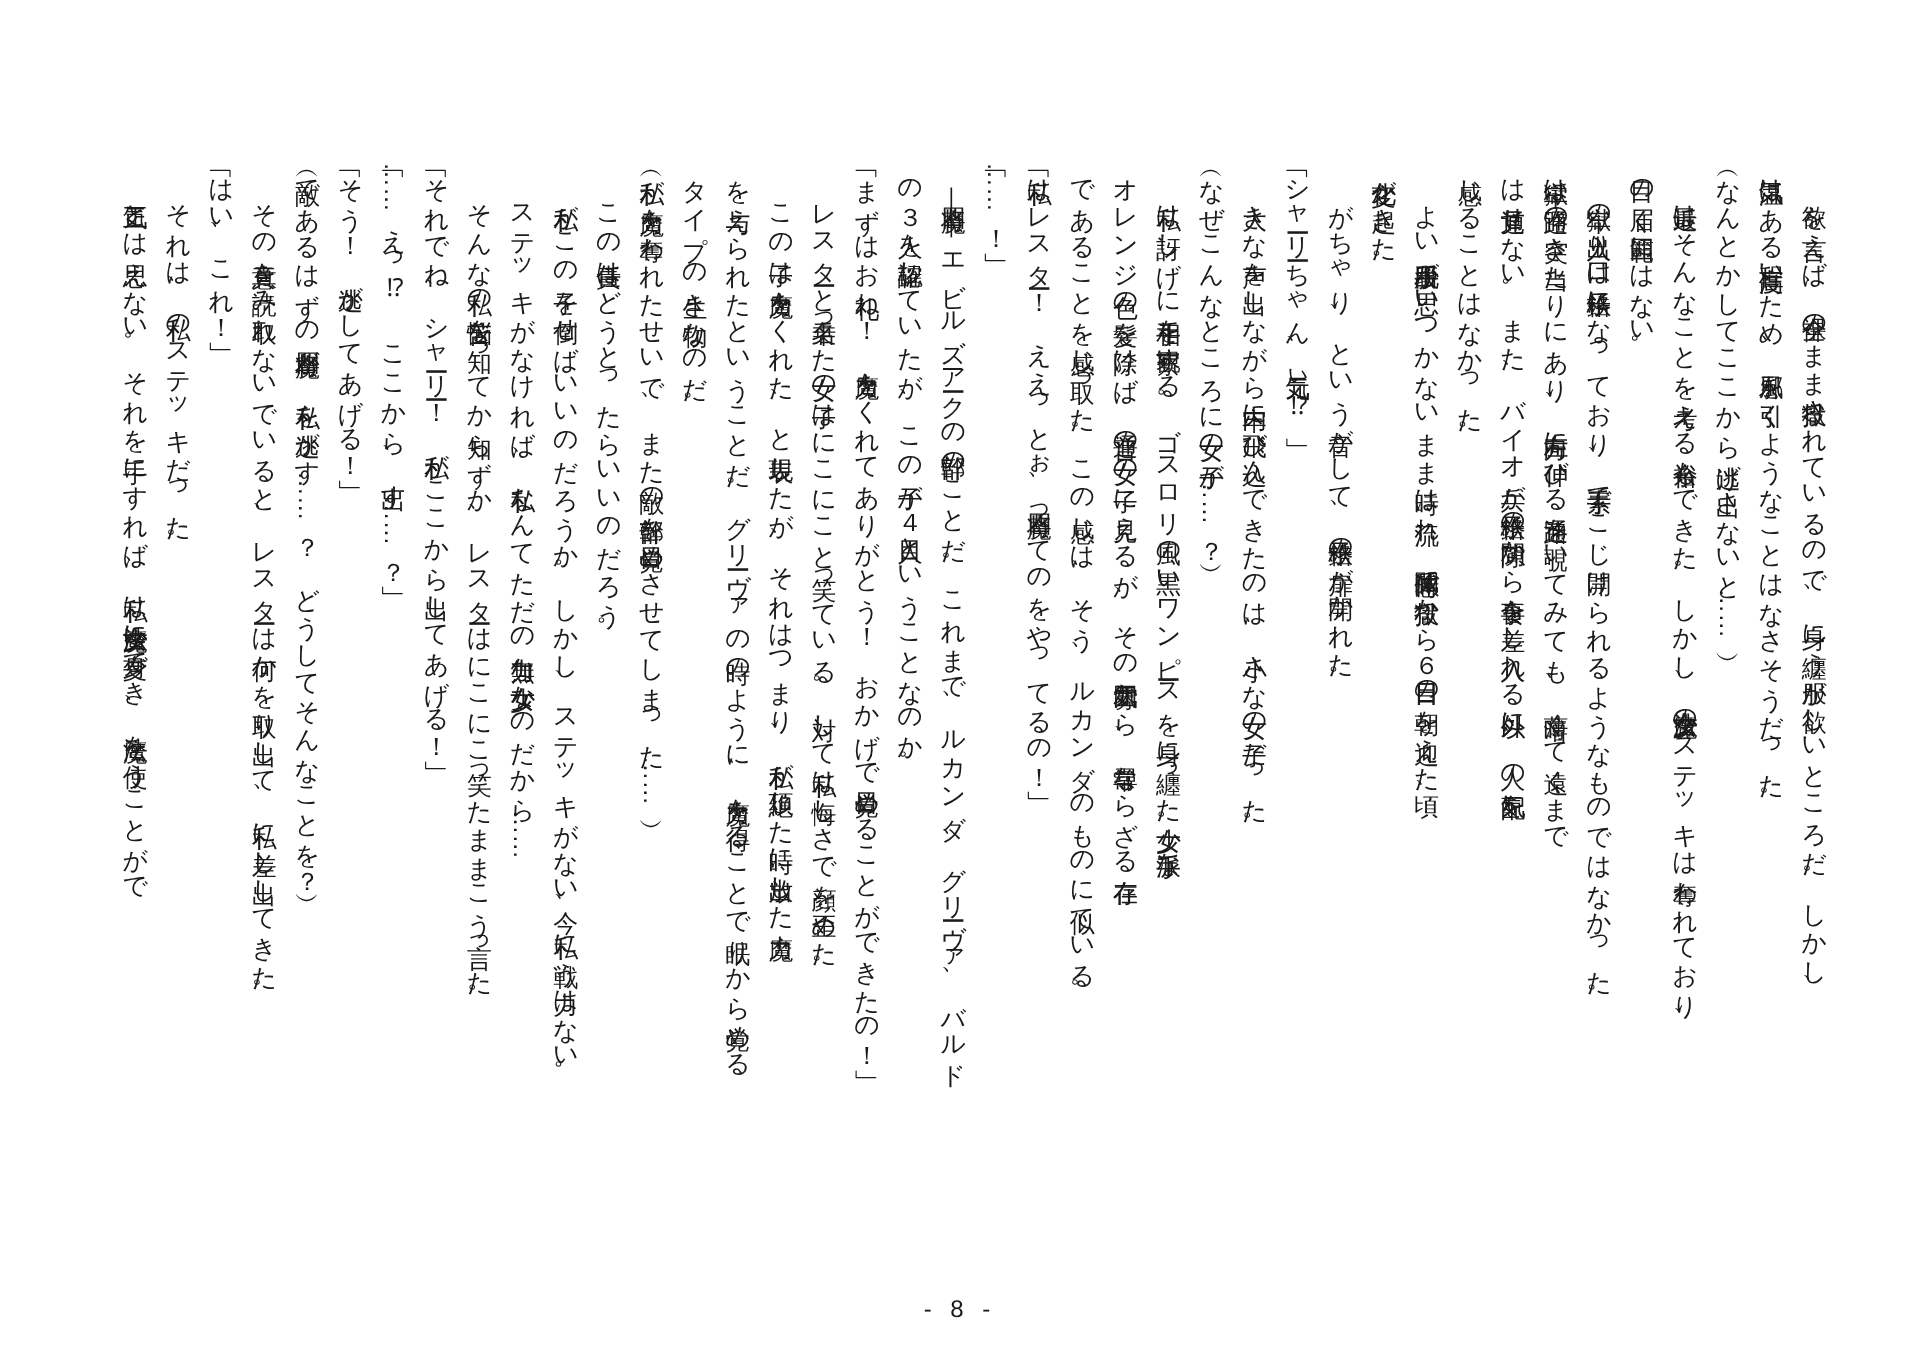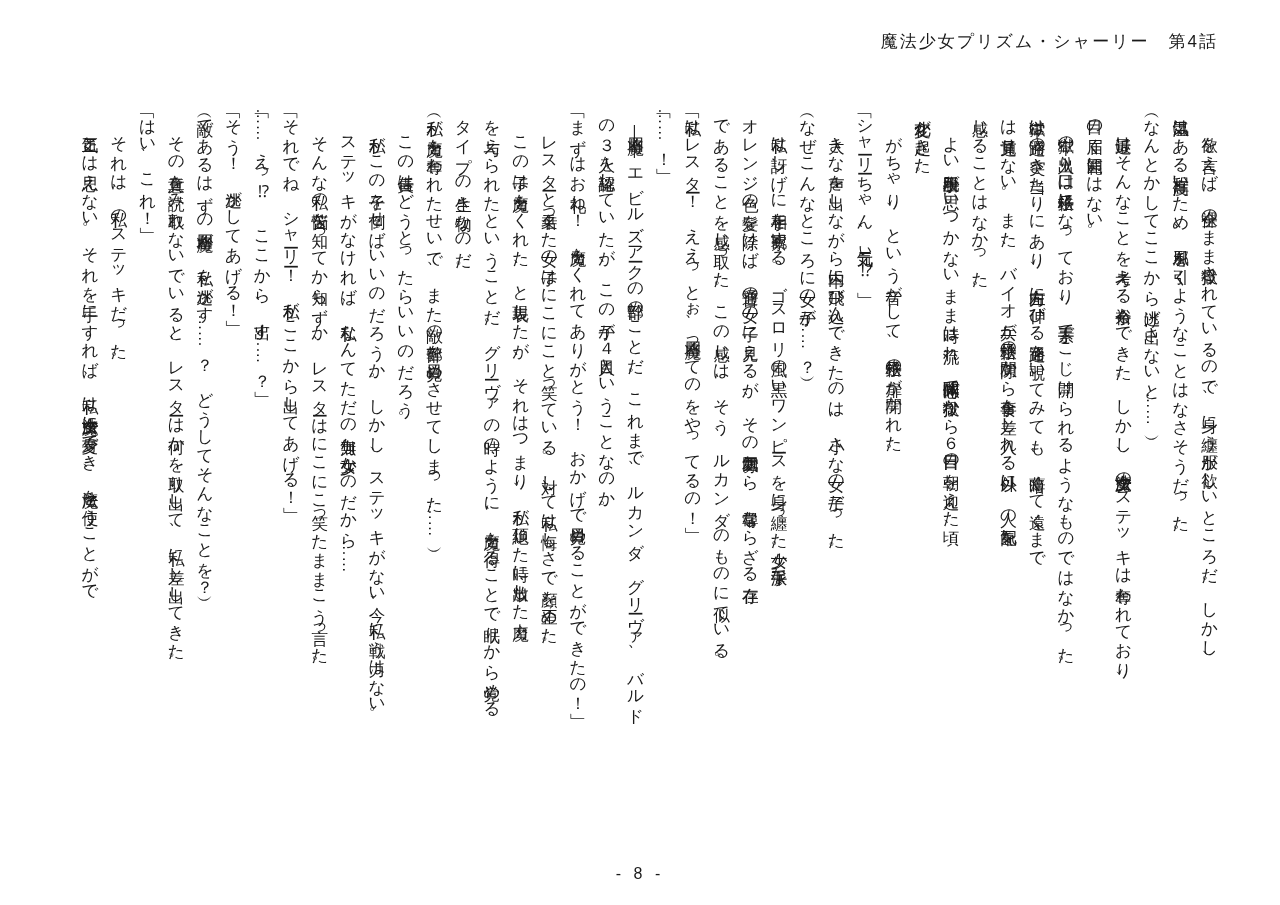--- a/index.html
+++ b/index.html
@@ -60,21 +60,20 @@
     font-size: 16px;
     letter-spacing: 4px;
     color: #1a1a1a;
   }
 </style>
 </head>
 <body>
 
 <div class="page">
 
-  <div class="header">魔法少女プリズム・シャーリー　第4話</div>
 
   <div class="text-body">
       <p class="indent">欲を言えば、全裸のまま投獄されているので、身に纏う服が欲しいところだ。しかし、</p>
       <p>気温はある程度高いため、風邪を引くようなことはなさそうだった。</p>
       <p>（なんとかしてここから逃げ出さないと……）</p>
       <p class="indent">最近はそんなことを考える余裕もできた。しかし、魔法少女のステッキは奪われており、</p>
       <p>目の届く範囲にはない。</p>
       <p class="indent">牢獄の出入り口は鉄格子になっており、素手でこじ開けられるようなものではなかった。</p>
       <p>牢獄は通路の突き当たりにあり、左方向に伸びる通路を覗いてみても、薄暗くて遠くまで</p>
       <p>は見通せない。また、バイオ兵が鉄格子の隙間から食事を差し入れる以外に、人の気配を</p>

